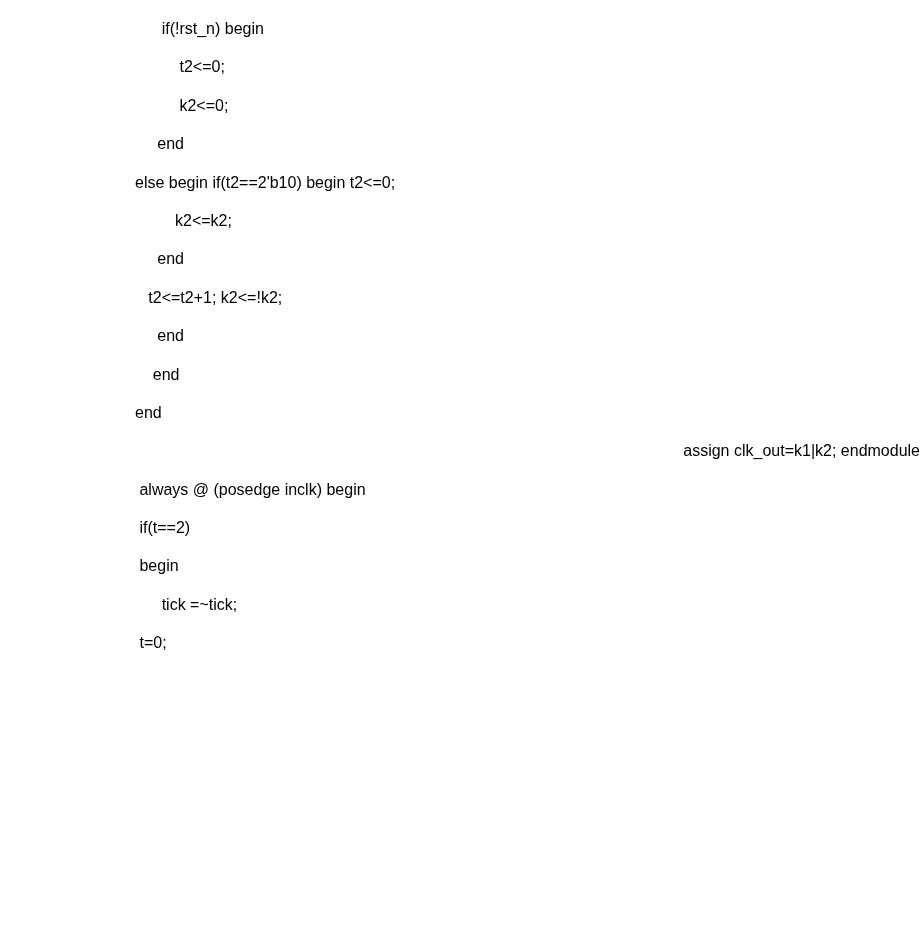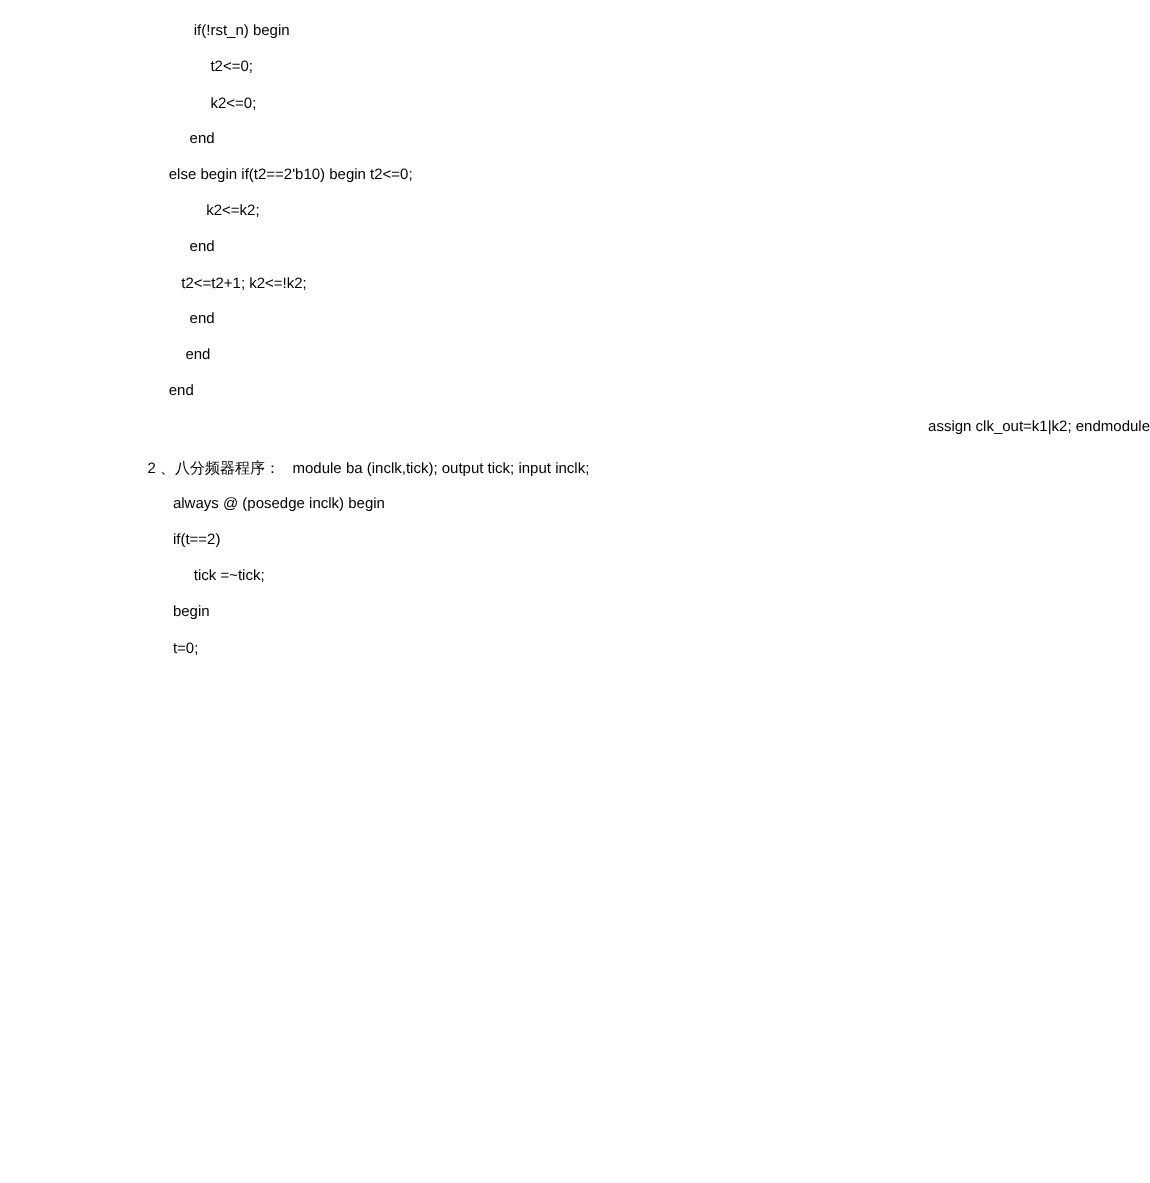--- a/index.html
+++ b/index.html
@@ -7,21 +7,21 @@
     padding: 0;
     background: #ffffff;
     font-family: Arial, "Microsoft YaHei", sans-serif;
     width: 920px;
     height: 946px;
     overflow: hidden;
   }
   .page {
     padding: 10px 0 0 135px;
     color: #000000;
-    font-size: 12px;
+    font-size: 16px;
     line-height: 2.4;
   }
   .code-line {
     white-space: pre;
     font-family: Arial, sans-serif;
   }
   .section-heading {
     white-space: pre;
     margin-top: 4px;
   }
@@ -35,19 +35,18 @@
   <div class="code-line">          k2&lt;=0;</div>
   <div class="code-line">     end</div>
   <div class="code-line">else begin if(t2==2'b10) begin t2&lt;=0;</div>
   <div class="code-line">         k2&lt;=k2;</div>
   <div class="code-line">     end</div>
   <div class="code-line">   t2&lt;=t2+1; k2&lt;=!k2;</div>
   <div class="code-line">     end</div>
   <div class="code-line">    end</div>
   <div class="code-line">end</div>
   <div class="code-line" style="margin-left:-17px;text-align:right;">assign clk_out=k1|k2; endmodule</div>
-  <div class="section-heading" style="margin-left:-17px;">2 、八分频器程序：   module ba (inclk,tick); output tick; input inclk;</div>
   <div class="code-line"> always @ (posedge inclk) begin</div>
   <div class="code-line"> if(t==2)</div>
+  <div class="code-line"> begin</div>
   <div class="code-line">      tick =~tick;</div>
-  <div class="code-line"> begin</div>
   <div class="code-line"> t=0;</div>
 </div>
 
 </body></html>

